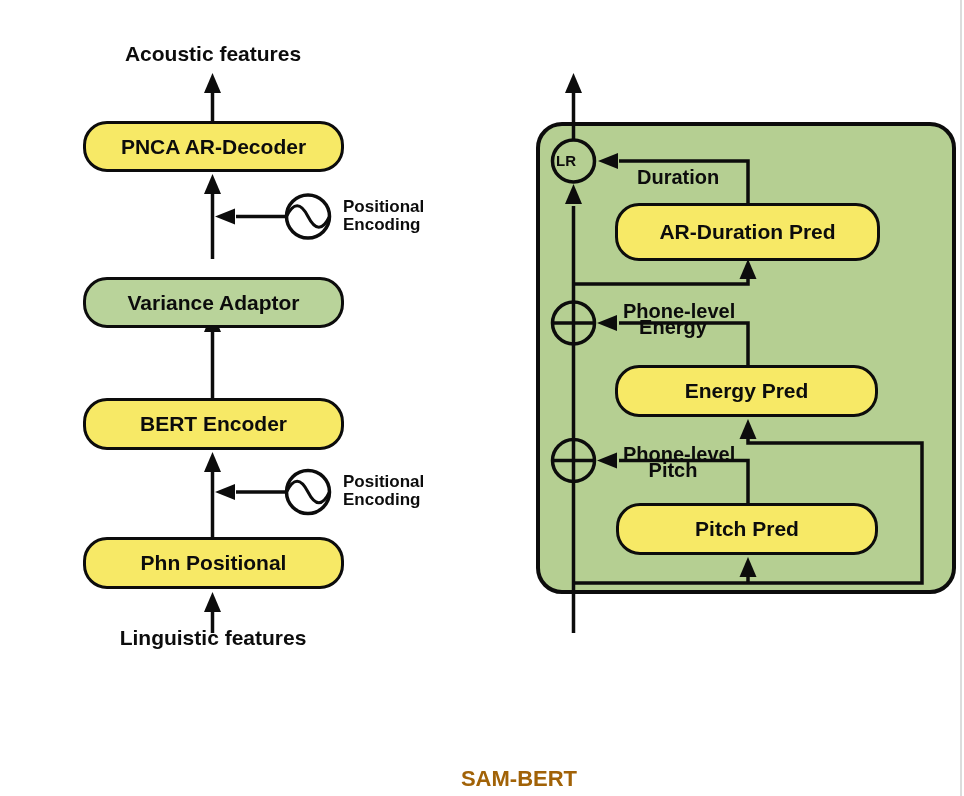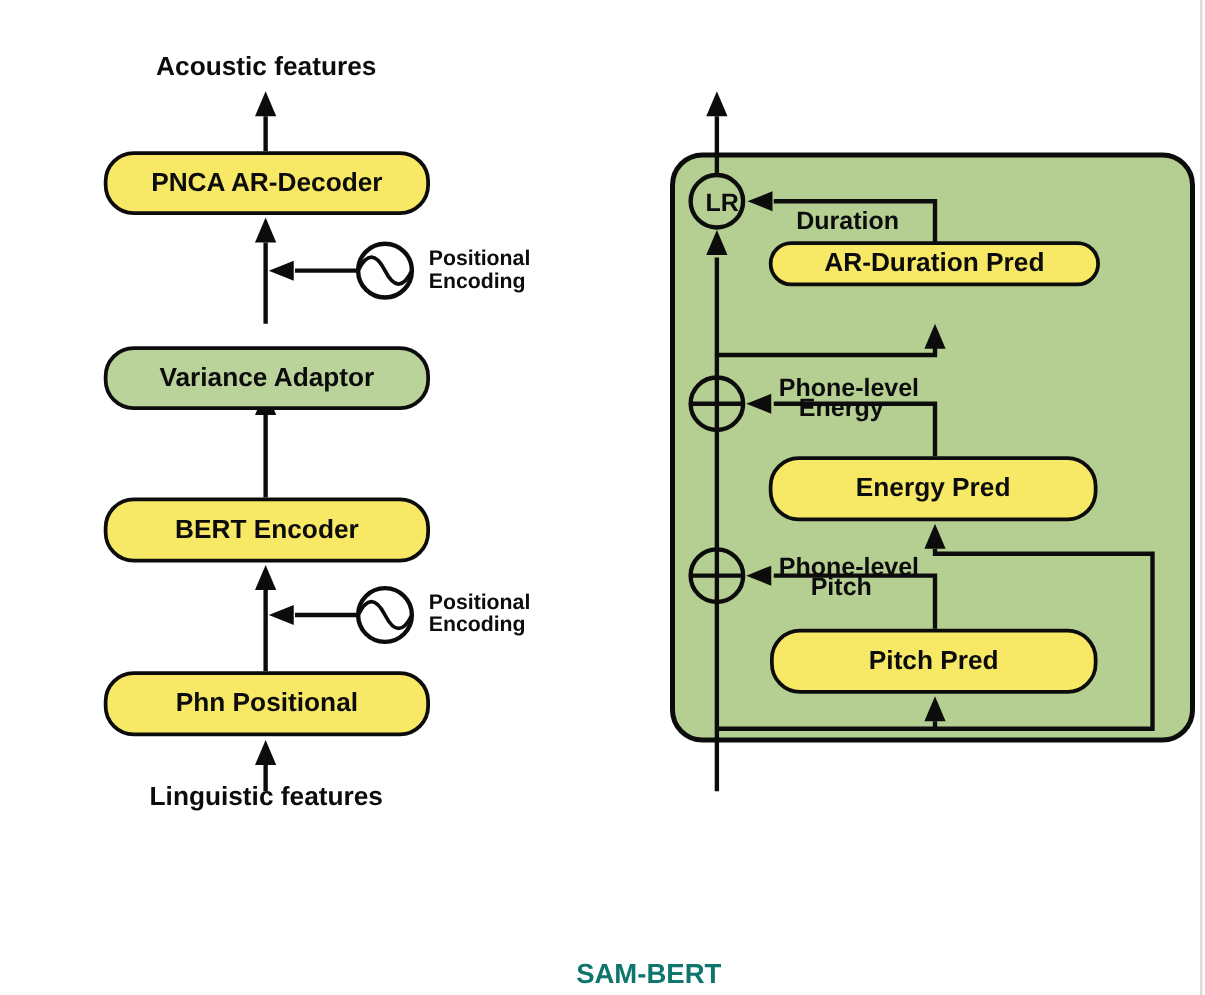--- a/index.html
+++ b/index.html
@@ -18,25 +18,25 @@
     border:3.5px solid #0c0c0c;border-radius:24px;box-sizing:border-box;
     font-weight:bold;font-size:21px;z-index:3;white-space:nowrap;
   }
   .yellow{background:#f7e966;}
   .green{background:#b9d39a;}
   .lbl{position:absolute;font-weight:bold;z-index:4;white-space:nowrap;}
   .big{font-size:21px;}
   .small{font-size:20px;line-height:16px;}
   .center{text-align:center;}
   .posenc-lbl{font-size:17px;line-height:18px;}
-  .lr-lbl{position:absolute;left:556px;top:152px;width:35px;text-align:right;
-    font-weight:bold;font-size:20px;z-index:4;}
+  .lr-lbl{position:absolute;left:556px;top:152px;width:35px;text-align:left;
+    font-weight:bold;font-size:15px;z-index:4;}
   .caption{
     position:absolute;left:429px;top:766px;width:180px;text-align:center;
-    font-weight:bold;font-size:22px;color:#0f766e;z-index:4;
+    font-weight:bold;font-size:22px;color:#a16207;z-index:4;
   }
   .edge-line{position:absolute;left:960px;top:0;width:2px;height:796px;background:#dcdcdc;z-index:0;}
 </style>
 </head>
 <body>
 
 <div class="stage">
 
   <div class="edge-line"></div>
 
@@ -113,21 +113,21 @@
   <div class="box green" style="left:83px;top:277px;width:261px;height:51px;">
     <span>Variance Adaptor</span>
   </div>
   <div class="box yellow" style="left:83px;top:398px;width:261px;height:52px;">
     <span>BERT Encoder</span>
   </div>
   <div class="box yellow" style="left:83px;top:537px;width:261px;height:52px;">
     <span>Phn Positional</span>
   </div>
 
-  <div class="box yellow" style="left:615px;top:193px;width:265px;height:36px;">
+  <div class="box yellow" style="left:615px;top:203px;width:265px;height:58px;">
     <span>AR-Duration Pred</span>
   </div>
   <div class="box yellow" style="left:615px;top:365px;width:263px;height:52px;">
     <span>Energy Pred</span>
   </div>
   <div class="box yellow" style="left:616px;top:503px;width:262px;height:52px;">
     <span>Pitch Pred</span>
   </div>
 
   <div class="lbl big center" style="left:90px;top:42px;width:246px;">Acoustic features</div>

